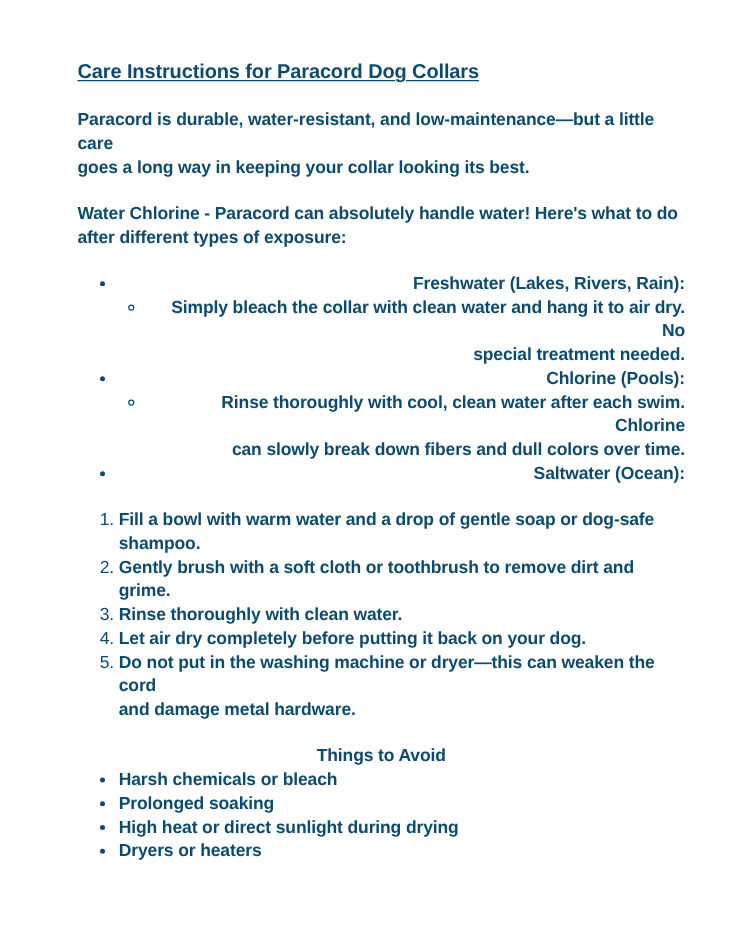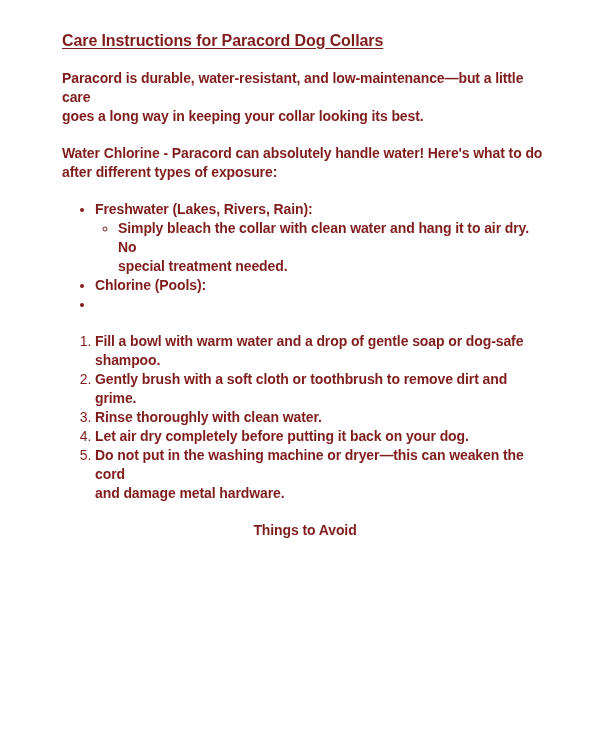--- a/index.html
+++ b/index.html
@@ -5,27 +5,27 @@
   html, body {
     margin: 0;
     padding: 0;
     background: #ffffff;
   }
   .page {
     width: 600px;
     height: 750px;
     background: #ffffff;
     box-sizing: border-box;
-    padding: 30px 52px 0 62px;
+    padding: 47px 52px 0 62px;
     overflow: hidden;
     font-family: "Liberation Sans", "DejaVu Sans", sans-serif;
     font-size: 14px;
     line-height: 19px;
     letter-spacing: -0.1px;
-    color: #7f1d1d;
+    color: #0c4a6e;
   }
   .t { white-space: pre-line; font-weight: bold; }
   .title {
     font-size: 16px;
     line-height: 21px;
     font-weight: bold;
     text-decoration: underline;
     text-underline-offset: 2px;
     margin: 0 0 18px 0;
   }
@@ -35,20 +35,21 @@
   b.lead { font-weight: bold; }
   p.subhead {
     font-weight: bold;
     margin: 0;
     text-align: center;
   }
   ul.bullets {
     list-style: disc;
     margin: 0 0 18px 0;
     padding: 0 0 0 33px;
+    text-align: right;
   }
   ul.bullets ul.sub {
     list-style: circle;
     margin: 0;
     padding: 0 0 0 23px;
   }
   ul.bullets li, ol.steps li { padding: 0; margin: 0; }
   ol.steps {
     list-style: decimal;
     margin: 0 0 18px 0;
@@ -76,32 +77,43 @@
   <ul class="bullets">
     <li>
       <span class="t">Freshwater (Lakes, Rivers, Rain):</span>
       <ul class="sub">
         <li><span class="t">Simply bleach the collar with clean water and hang it to air dry. No
 special treatment needed.</span></li>
       </ul>
     </li>
     <li>
       <span class="t">Chlorine (Pools):</span>
+      <ul class="sub">
+        <li><span class="t">Rinse thoroughly with cool, clean water after each swim. Chlorine
+can slowly break down fibers and dull colors over time.</span></li>
+      </ul>
     </li>
     <li>
+      <span class="t">Saltwater (Ocean):</span>
     </li>
   </ul>
 
 
   <ol class="steps">
     <li><span class="t">Fill a bowl with warm water and a drop of gentle soap or dog-safe
 shampoo.</span></li>
     <li><span class="t">Gently brush with a soft cloth or toothbrush to remove dirt and grime.</span></li>
     <li><span class="t">Rinse thoroughly with clean water.</span></li>
     <li><span class="t">Let air dry completely before putting it back on your dog.</span></li>
     <li><span class="t">Do not put in the washing machine or dryer—this can weaken the cord
 and damage metal hardware.</span></li>
   </ol>
 
   <p class="subhead">Things to Avoid</p>
 
+  <ul class="avoid">
+    <li><span class="t">Harsh chemicals or bleach</span></li>
+    <li><span class="t">Prolonged soaking</span></li>
+    <li><span class="t">High heat or direct sunlight during drying</span></li>
+    <li><span class="t">Dryers or heaters</span></li>
+  </ul>
 
 </div>
 
 </body></html>

